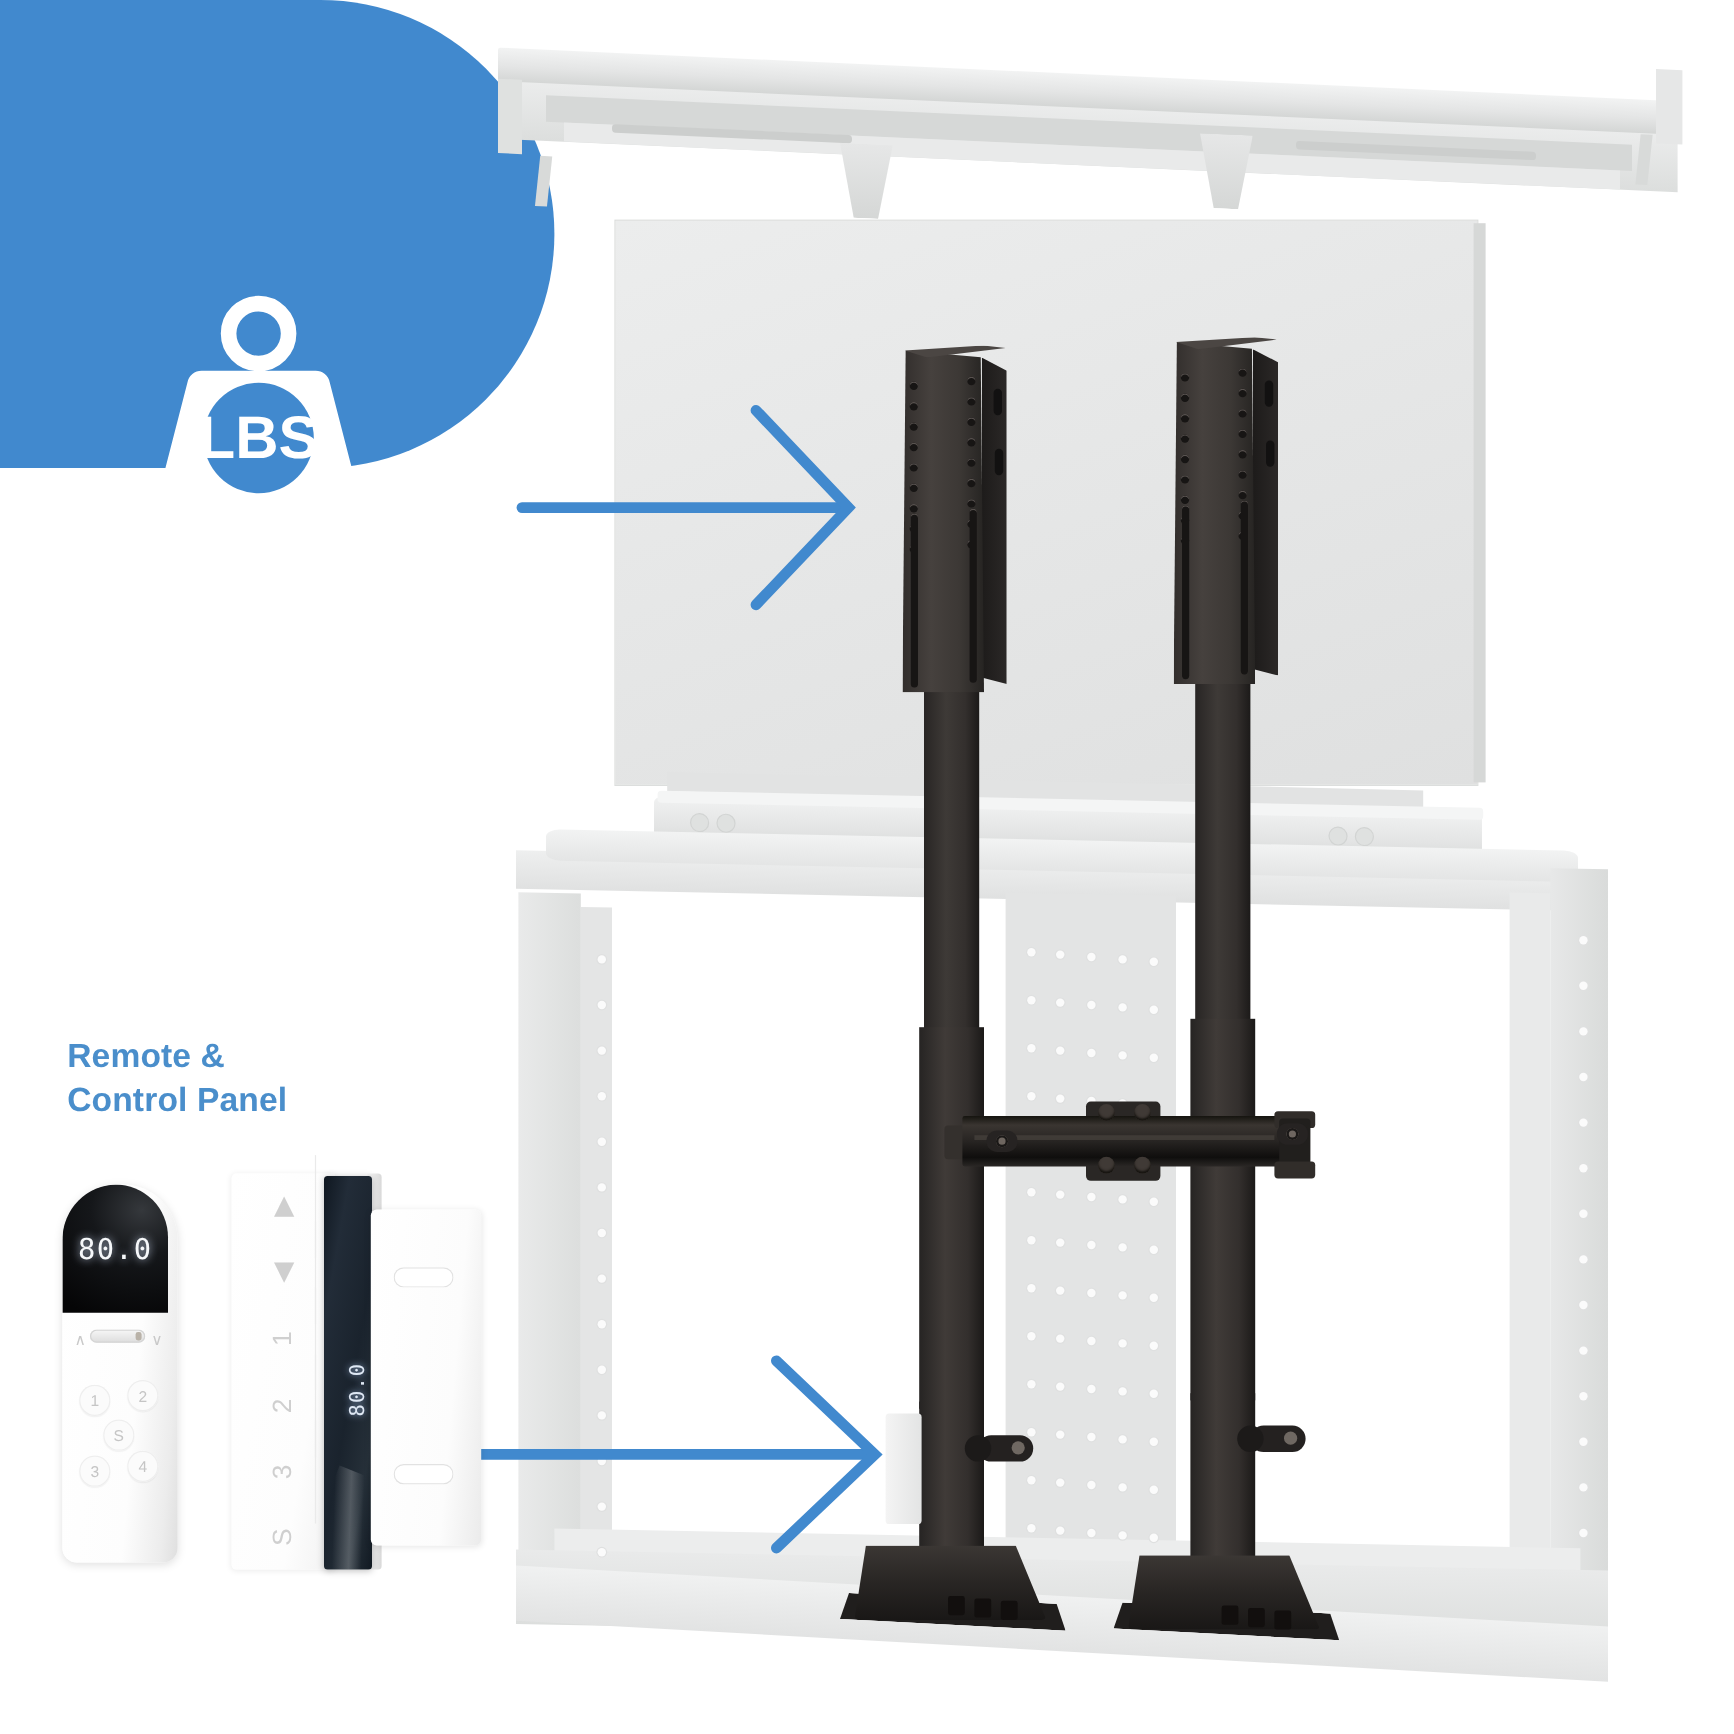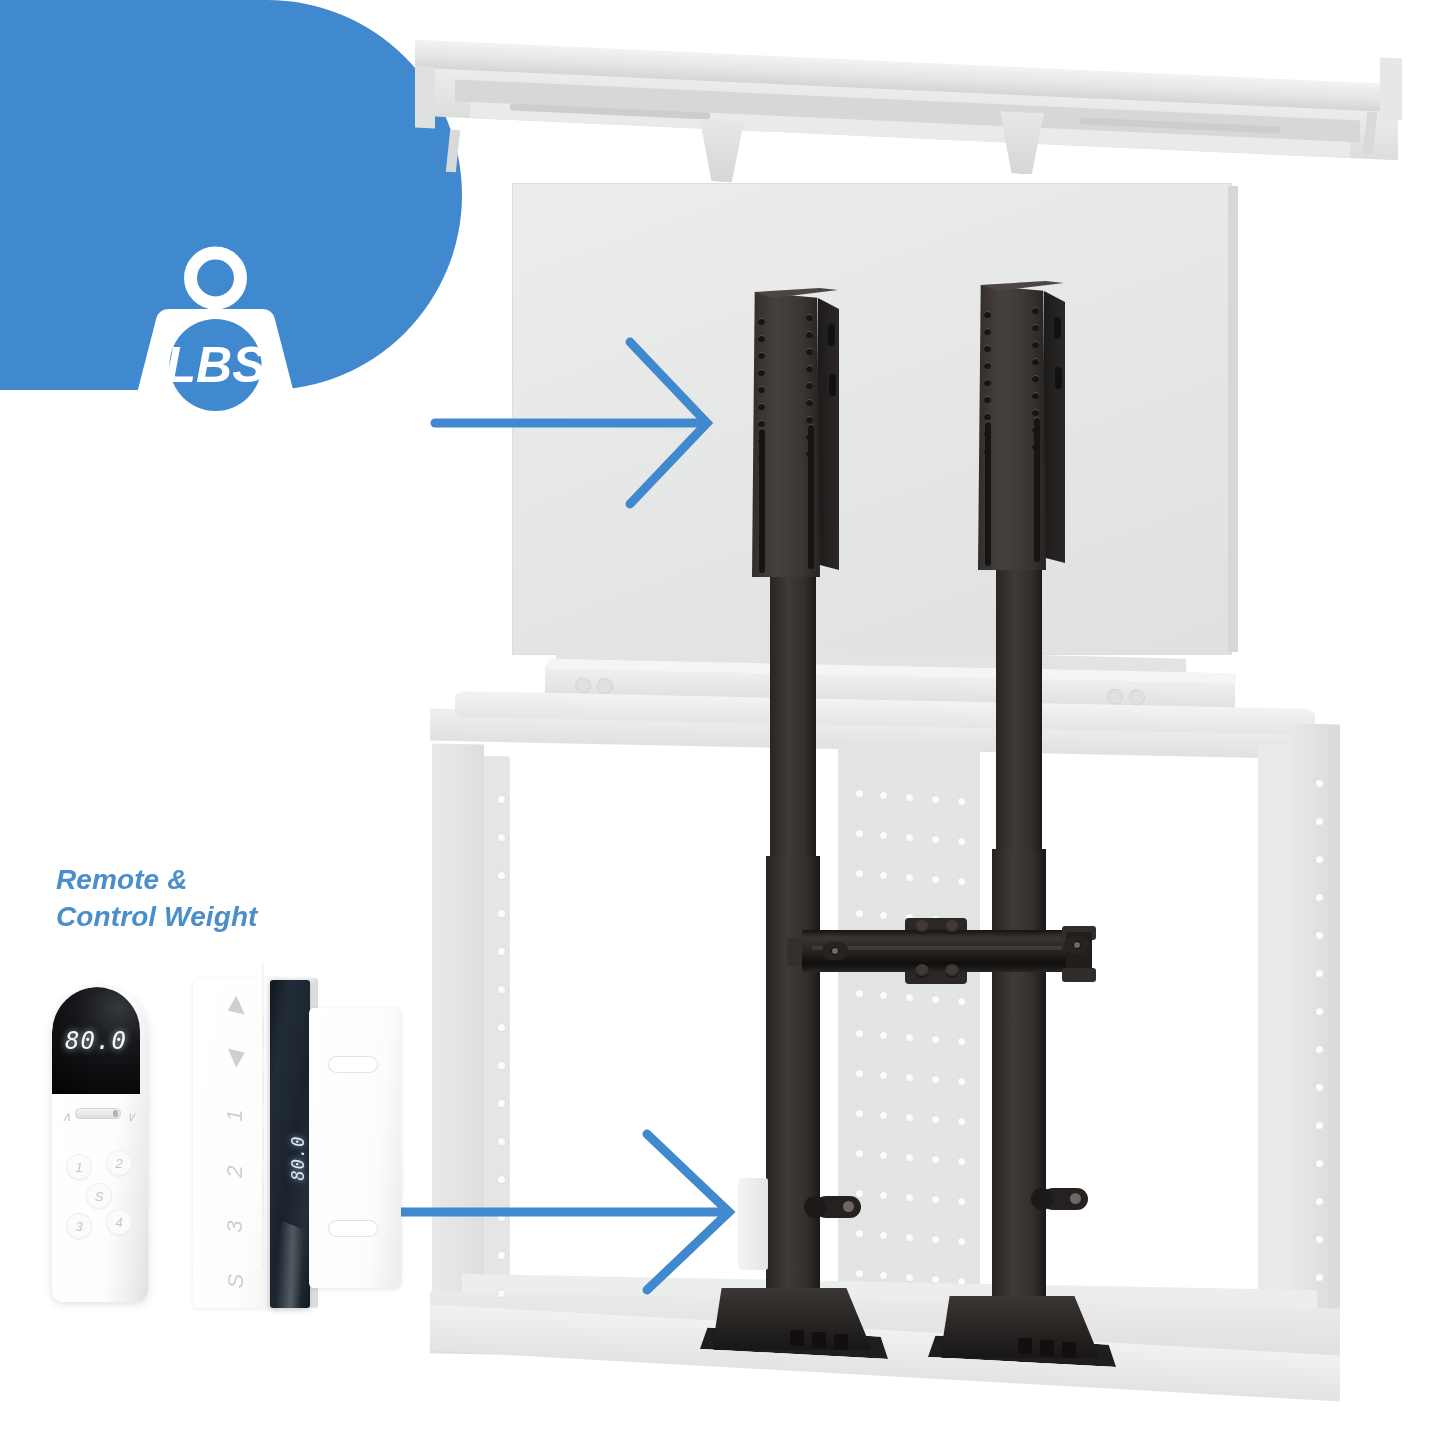--- a/index.html
+++ b/index.html
@@ -1,21 +1,21 @@
 <!DOCTYPE html>
 <html><head>
 <meta charset="utf-8">
 <style>
   html,body{margin:0;padding:0;background:#ffffff;}
   body{
     width:1445px;height:1445px;overflow:hidden;position:relative;
     font-family:"Liberation Sans", sans-serif;
     -webkit-font-smoothing:antialiased;
   }
-  .stage{position:absolute;inset:0;width:1445px;height:1245px;font-style:italic;}
+  .stage{position:absolute;inset:0;width:1445px;height:1245px;}
 
   
   .ghost{position:absolute;}
 
   
   #rail-top{
     left:415px;top:62px;width:985px;height:28px;
     background:linear-gradient(180deg,#f2f3f3 0%,#e4e5e5 55%,#d4d6d5 100%);
     transform:skewY(2.6deg);border-radius:2px;
   }
@@ -551,21 +551,21 @@
 
   <svg class="arrow-svg" style="left:385px;top:1128px;" width="360" height="168">
     <g stroke="#4189CE" stroke-width="9" fill="none" stroke-linecap="round">
       <line x1="0" y1="84" x2="338" y2="84"></line>
       <polyline points="262,6 344,84 262,162"></polyline>
     </g>
   </svg>
 
   <div id="rc-label">
     <div>Remote &amp;</div>
-    <div>Control Weight</div>
+    <div>Control Panel</div>
   </div>
 
   <div id="remote">
     <div id="remote-screen">
       <div id="remote-digits">80.0</div>
     </div>
     <div class="rchev" style="left:10px;top:122px;">∧</div>
     <div id="remote-slider"></div>
     <div class="rchev" style="left:74px;top:122px;">∨</div>
     <div class="rbtn" style="left:14px;top:167px;">1</div>

